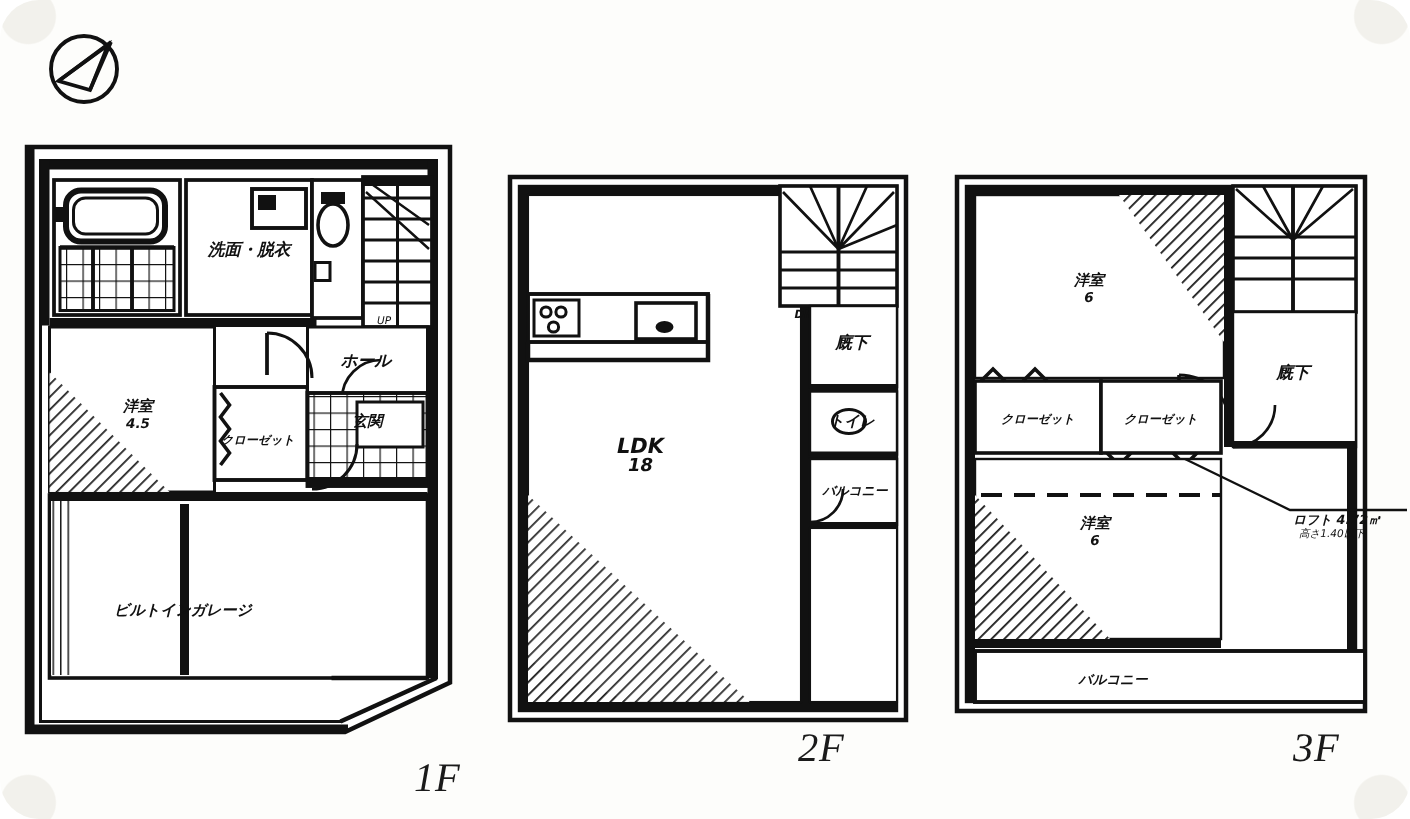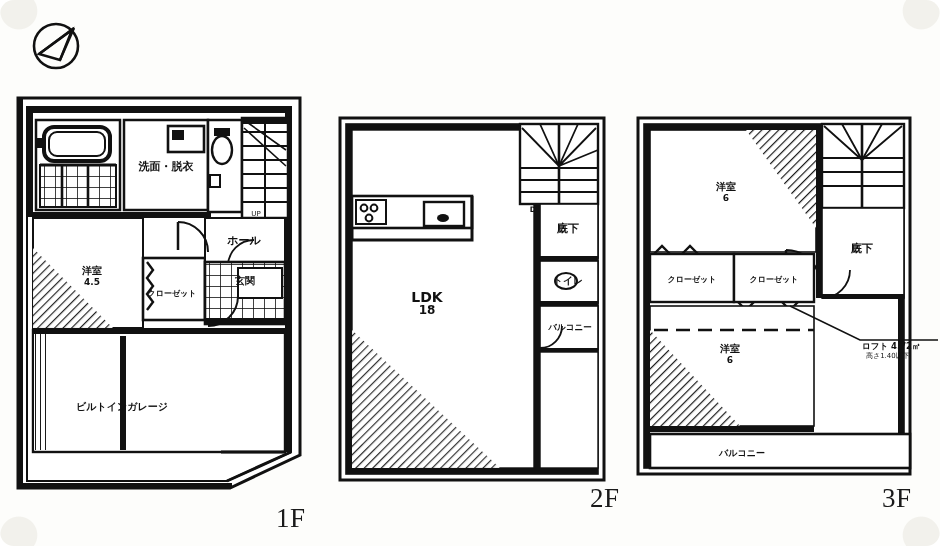--- a/index.html
+++ b/index.html
@@ -6,22 +6,23 @@
   html, body {
     margin: 0; padding: 0;
     background: #ffffff;
     font-family: "Liberation Sans", sans-serif;
   }
   #canvas {
     position: relative;
     width: 940px;
     height: 546px;
     background: #fdfdfb;
-    border-radius: 14px;
+    border-radius: 26px;
     overflow: hidden;
+    font-style: italic;
   }
   
   #canvas::before {
     content: "";
     position: absolute; inset: 0;
     background:
       radial-gradient(circle at 2% 2%, #f2f1ec 0 18px, transparent 19px),
       radial-gradient(circle at 98% 2%, #f2f1ec 0 18px, transparent 19px),
       radial-gradient(circle at 2% 98%, #f2f1ec 0 18px, transparent 19px),
       radial-gradient(circle at 98% 98%, #f2f1ec 0 18px, transparent 19px);
@@ -29,22 +30,22 @@
   }
   .plan-svg { position: absolute; top: 0; left: 0; }
   .floor-label {
     position: absolute;
     font-family: "Liberation Serif", serif;
     font-size: 27px;
     color: #1a1a1a;
     letter-spacing: 0.5px;
   }
   #lbl-1f { left: 276px; top: 503px; }
-  #lbl-2f { left: 590px; top: 483px; }
-  #lbl-3f { left: 882px; top: 483px; }
+  #lbl-2f { left: 532px; top: 483px; }
+  #lbl-3f { left: 862px; top: 483px; }
 </style>
 </head>
 <body>
 
 <div id="canvas">
 
   <svg class="plan-svg" width="940" height="546" viewBox="0 0 940 546">
     <defs>
       <pattern id="hatchDiag" width="6" height="6" patternUnits="userSpaceOnUse" patternTransform="rotate(45)">
         <rect width="6" height="6" fill="#ffffff"></rect>

